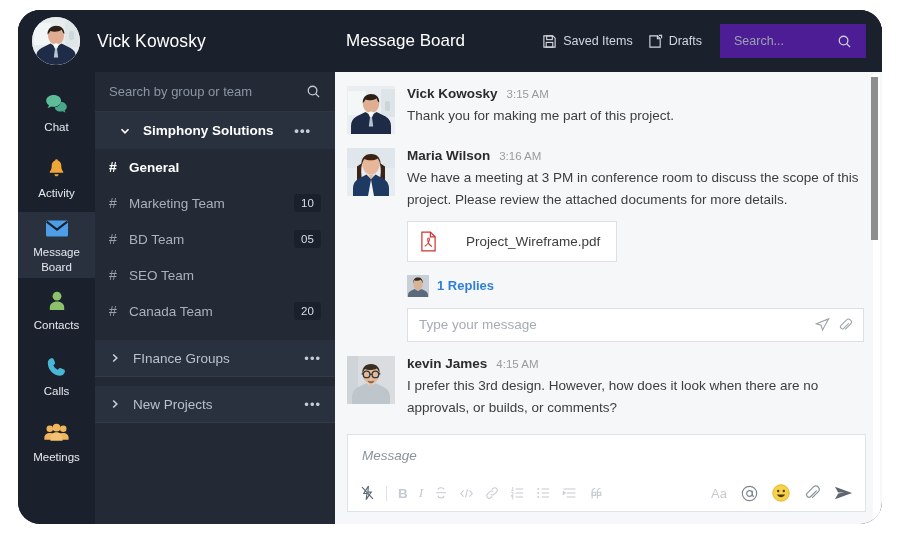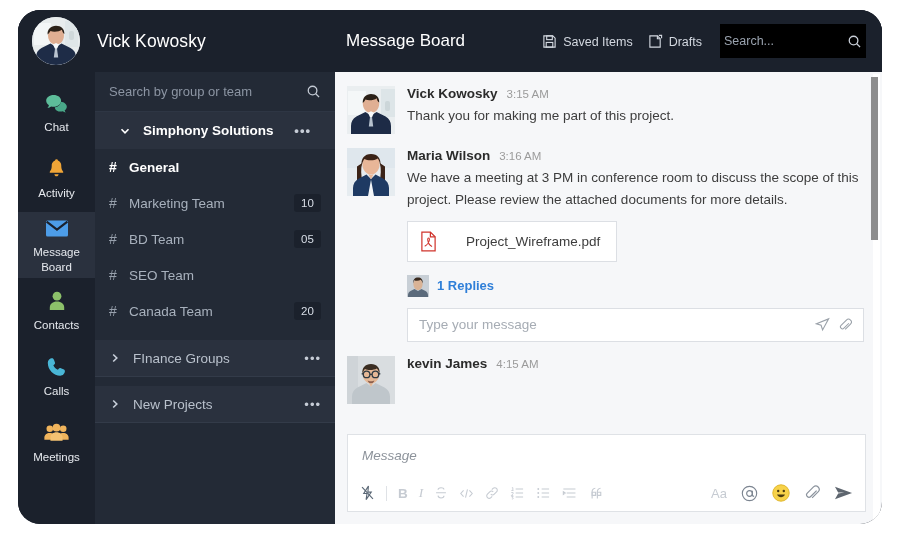--- a/index.html
+++ b/index.html
@@ -67,31 +67,31 @@
     flex: 0 0 auto;
   }
   .topbar-actions {
     margin-left: auto;
     display: flex;
     align-items: center;
     gap: 15px;
   }
   .tb-action {
     display: flex;
-    align-items: flex-end;
+    align-items: center;
     gap: 6px;
     color: #d3d8e0;
     font-size: 12.5px;
   }
   .search-box {
     width: 146px; height: 34px;
-    background: #000000;
-    display: flex;
-    align-items: center;
-    padding: 0 4px;
+    background: #4c1d95;
+    display: flex;
+    align-items: center;
+    padding: 0 14px;
     margin-left: 3px;
   }
   .search-box .ph {
     color: #9aa3af;
     font-size: 12.5px;
     flex: 1;
   }
 
   
   .body-row { flex: 1; display: flex; min-height: 0; }
@@ -604,20 +604,21 @@
               <path d="M20.6 24.6c1.2.9 5.6.9 6.8 0-.6 2-2.1 3-3.4 3s-2.8-1-3.4-3z" fill="#8c5f4d"></path>
               <path d="M19.5 27 24 30.4 28.5 27l9 4.4C41 33.2 43 36.6 43 40.6V48H5v-7.4c0-4 2-7.4 5.5-9.2z" fill="#bfc6cb"></path>
               <path d="M21.5 26.8c.9.5 1.7.7 2.5.7s1.6-.2 2.5-.7l-2.5 4z" fill="#e5b896"></path>
             </svg>
           </div>
           <div class="msg-body">
             <div class="msg-head">
               <span class="msg-name">kevin James</span>
               <span class="msg-time">4:15 AM</span>
             </div>
+            <div class="msg-text">I prefer this 3rd design. However, how does it look when there are no approvals, or builds, or comments?</div>
           </div>
         </div>
 
       </div>
 
       <div class="composer">
         <div class="composer-ph">Message</div>
         <div class="composer-bar">
 
           <span class="ic">

